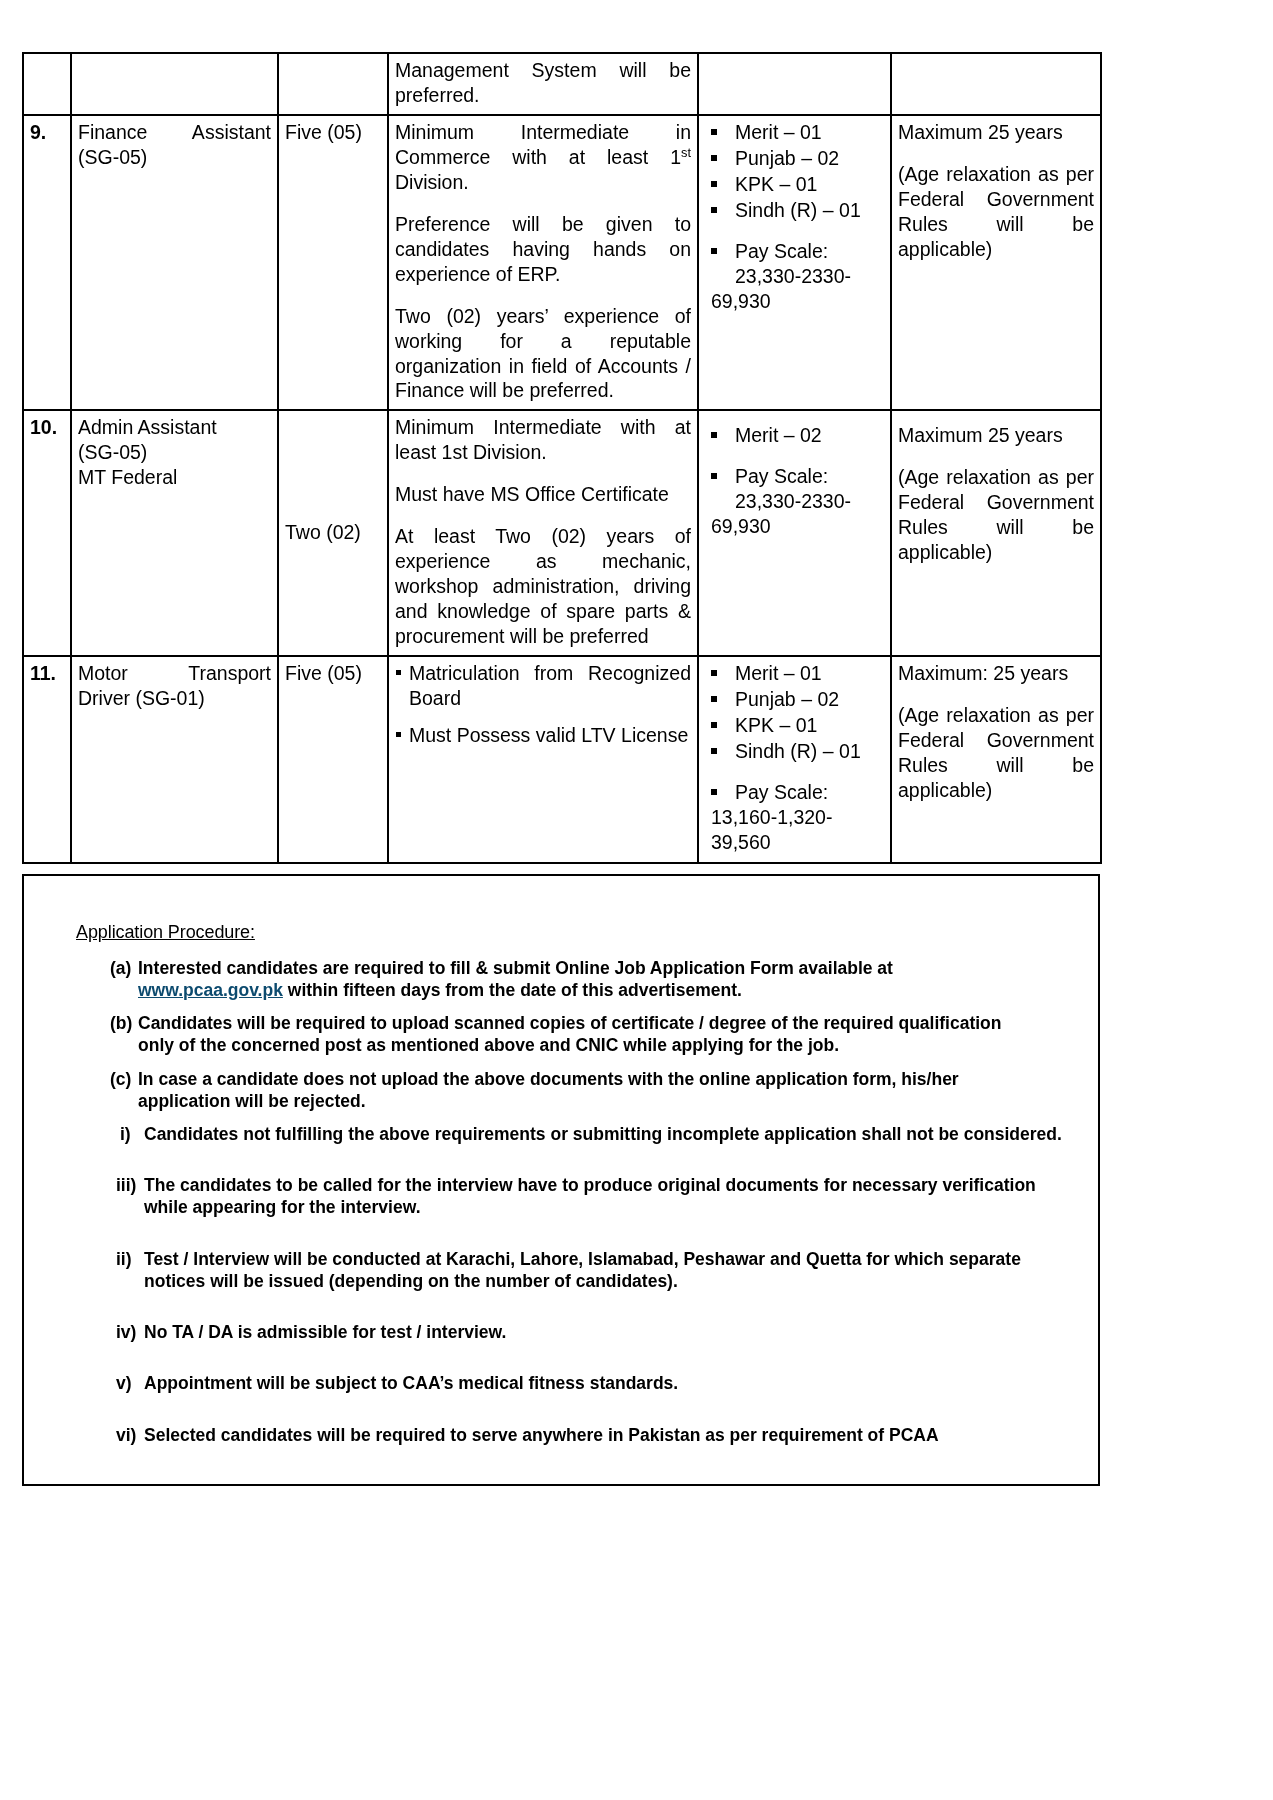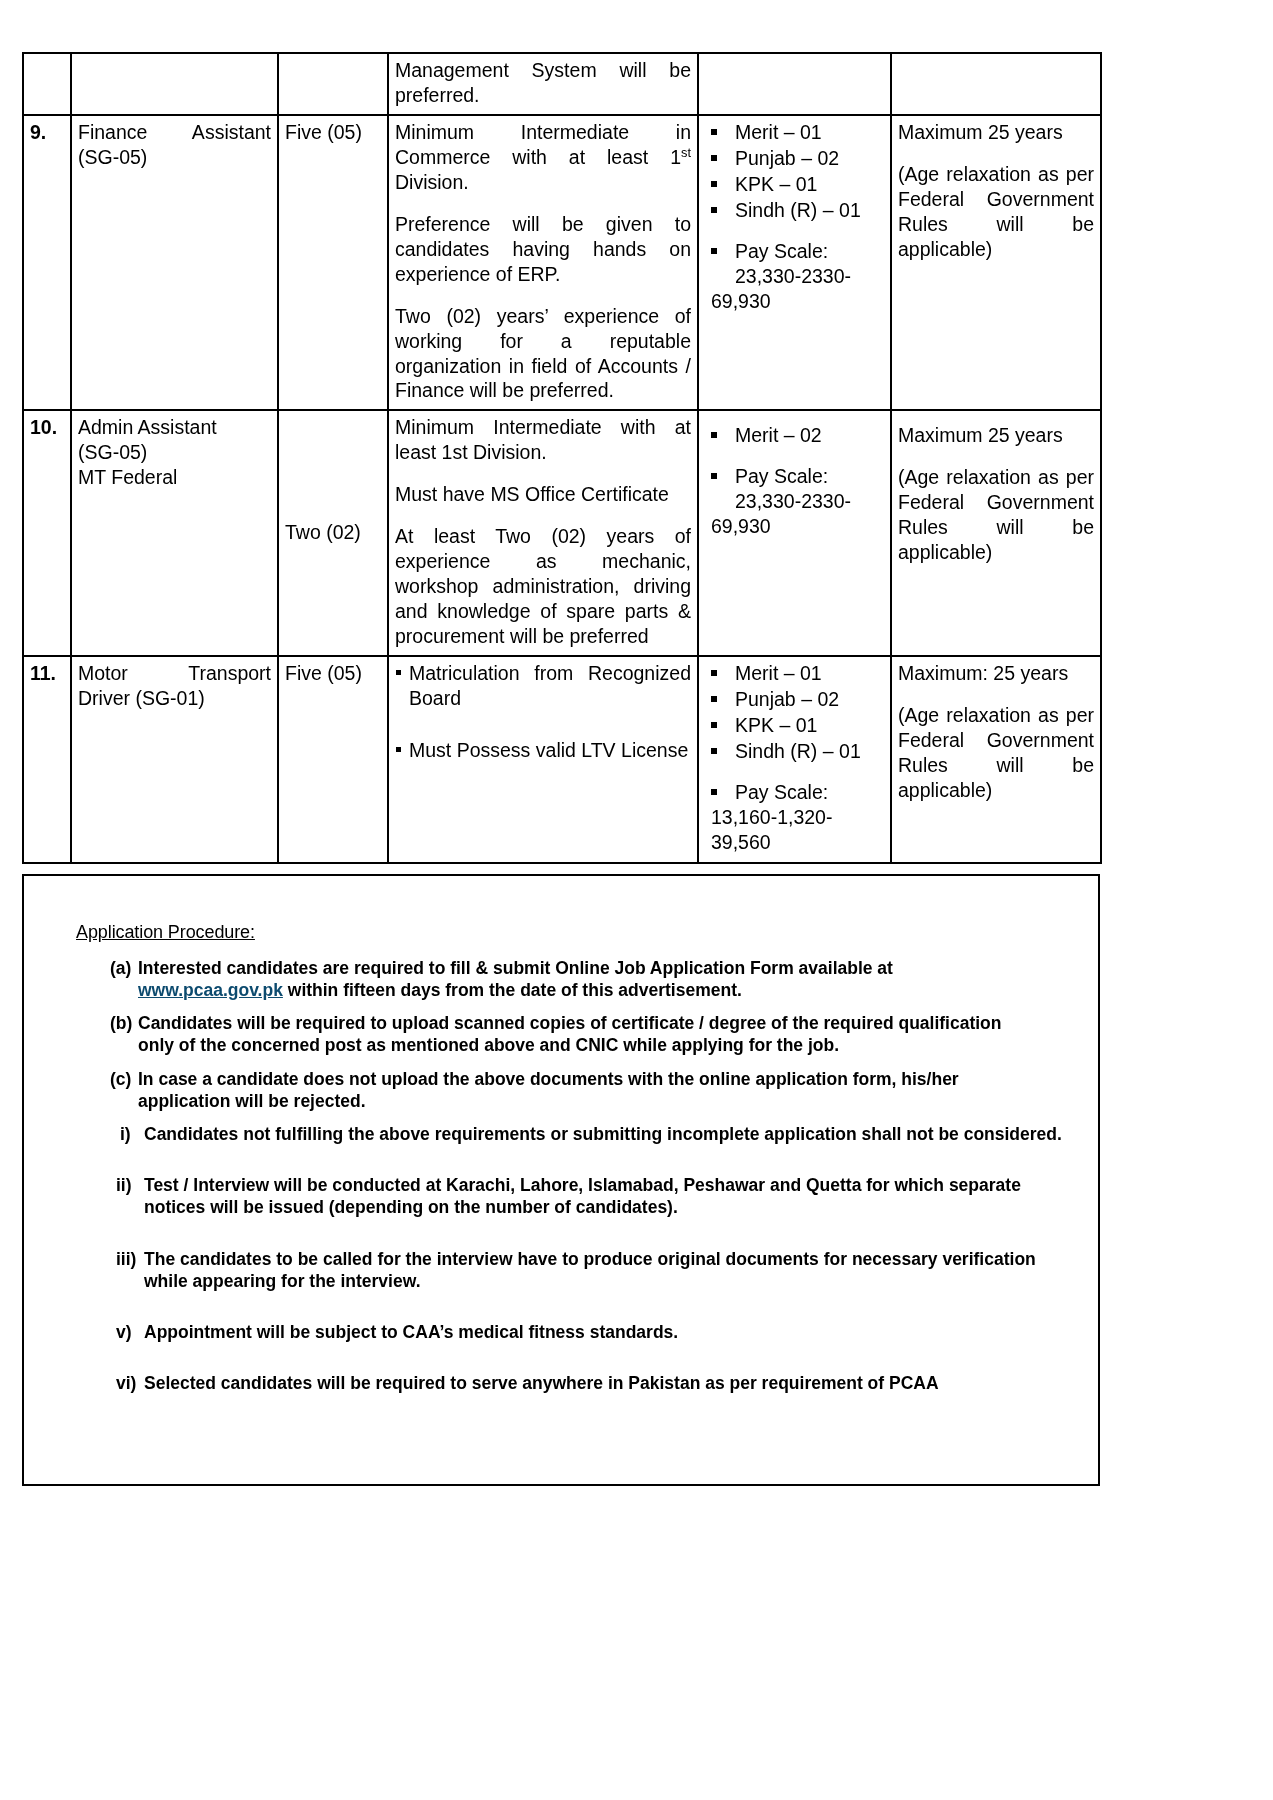--- a/index.html
+++ b/index.html
@@ -93,21 +93,21 @@
   }
   ul.sq2 > li::before {
     content: "";
     position: absolute;
     left: 1px;
     top: 9px;
     width: 5px;
     height: 5px;
     background: #000;
   }
-  ul.sq2 > li.spaced { margin-top: 27px; }
+  ul.sq2 > li.spaced { margin-top: 12px; }
 
   .payline2 { margin-left: -24px; }
 
   
   .notes-box {
     margin-top: 10px;
     border: 2.6px solid #000;
     width: 1078px;
     height: 612px;
     padding: 46px 26px 0 52px;
@@ -295,26 +295,30 @@
       </li>
     </ol>
 
 
     <ol class="roman">
       <li>
         <span class="marker r1">i)</span>
         <span class="itext">Candidates not fulfilling the above requirements or submitting incomplete application shall not be considered.</span>
       </li>
       <li>
+        <span class="marker">iii)</span>
+        <span class="itext">The candidates to be called for the interview have to produce original documents for necessary verification while appearing for the interview.</span>
+      </li>
+      <li>
         <span class="marker">ii)</span>
         <span class="itext">Test / Interview will be conducted at Karachi, Lahore, Islamabad, Peshawar and Quetta for which separate notices will be issued (depending on the number of candidates).</span>
       </li>
       <li>
-        <span class="marker">iii)</span>
-        <span class="itext">The candidates to be called for the interview have to produce original documents for necessary verification while appearing for the interview.</span>
+        <span class="marker">iv)</span>
+        <span class="itext">No TA / DA is admissible for test / interview.</span>
       </li>
       <li>
         <span class="marker">v)</span>
         <span class="itext">Appointment will be subject to CAA’s medical fitness standards.</span>
       </li>
       <li>
         <span class="marker">vi)</span>
         <span class="itext">Selected candidates will be required to serve anywhere in Pakistan as per requirement of PCAA</span>
       </li>
     </ol>

